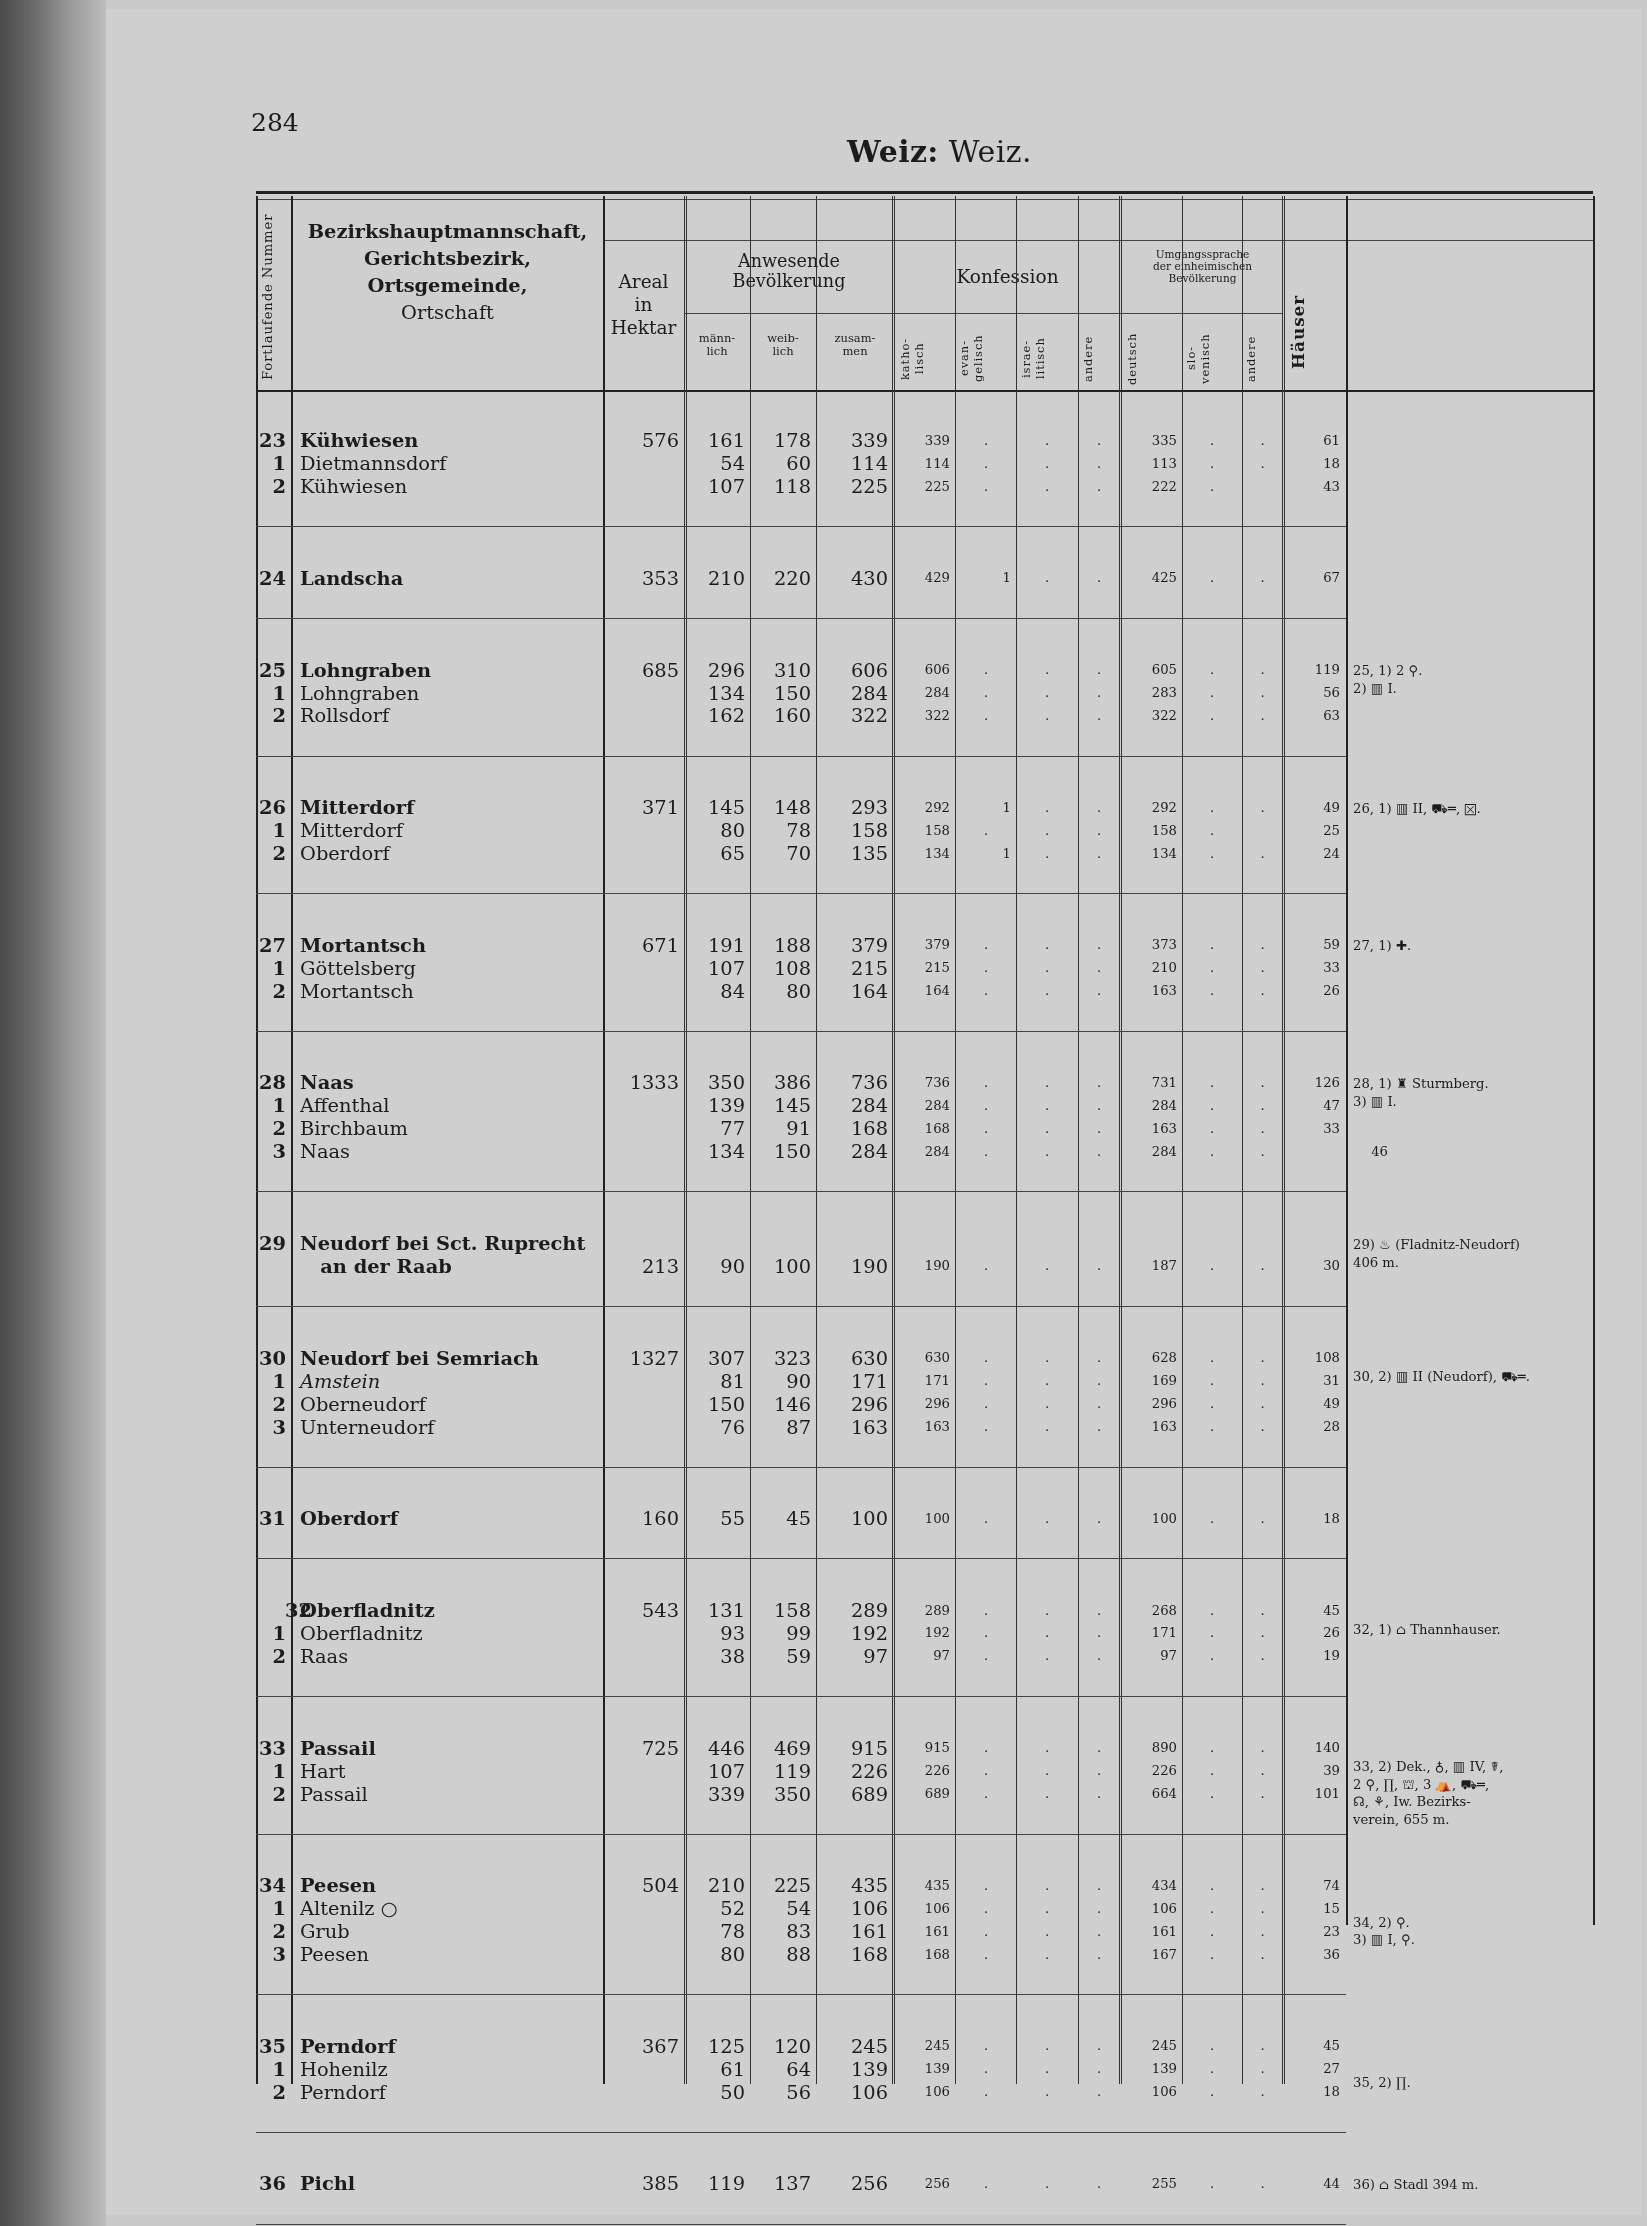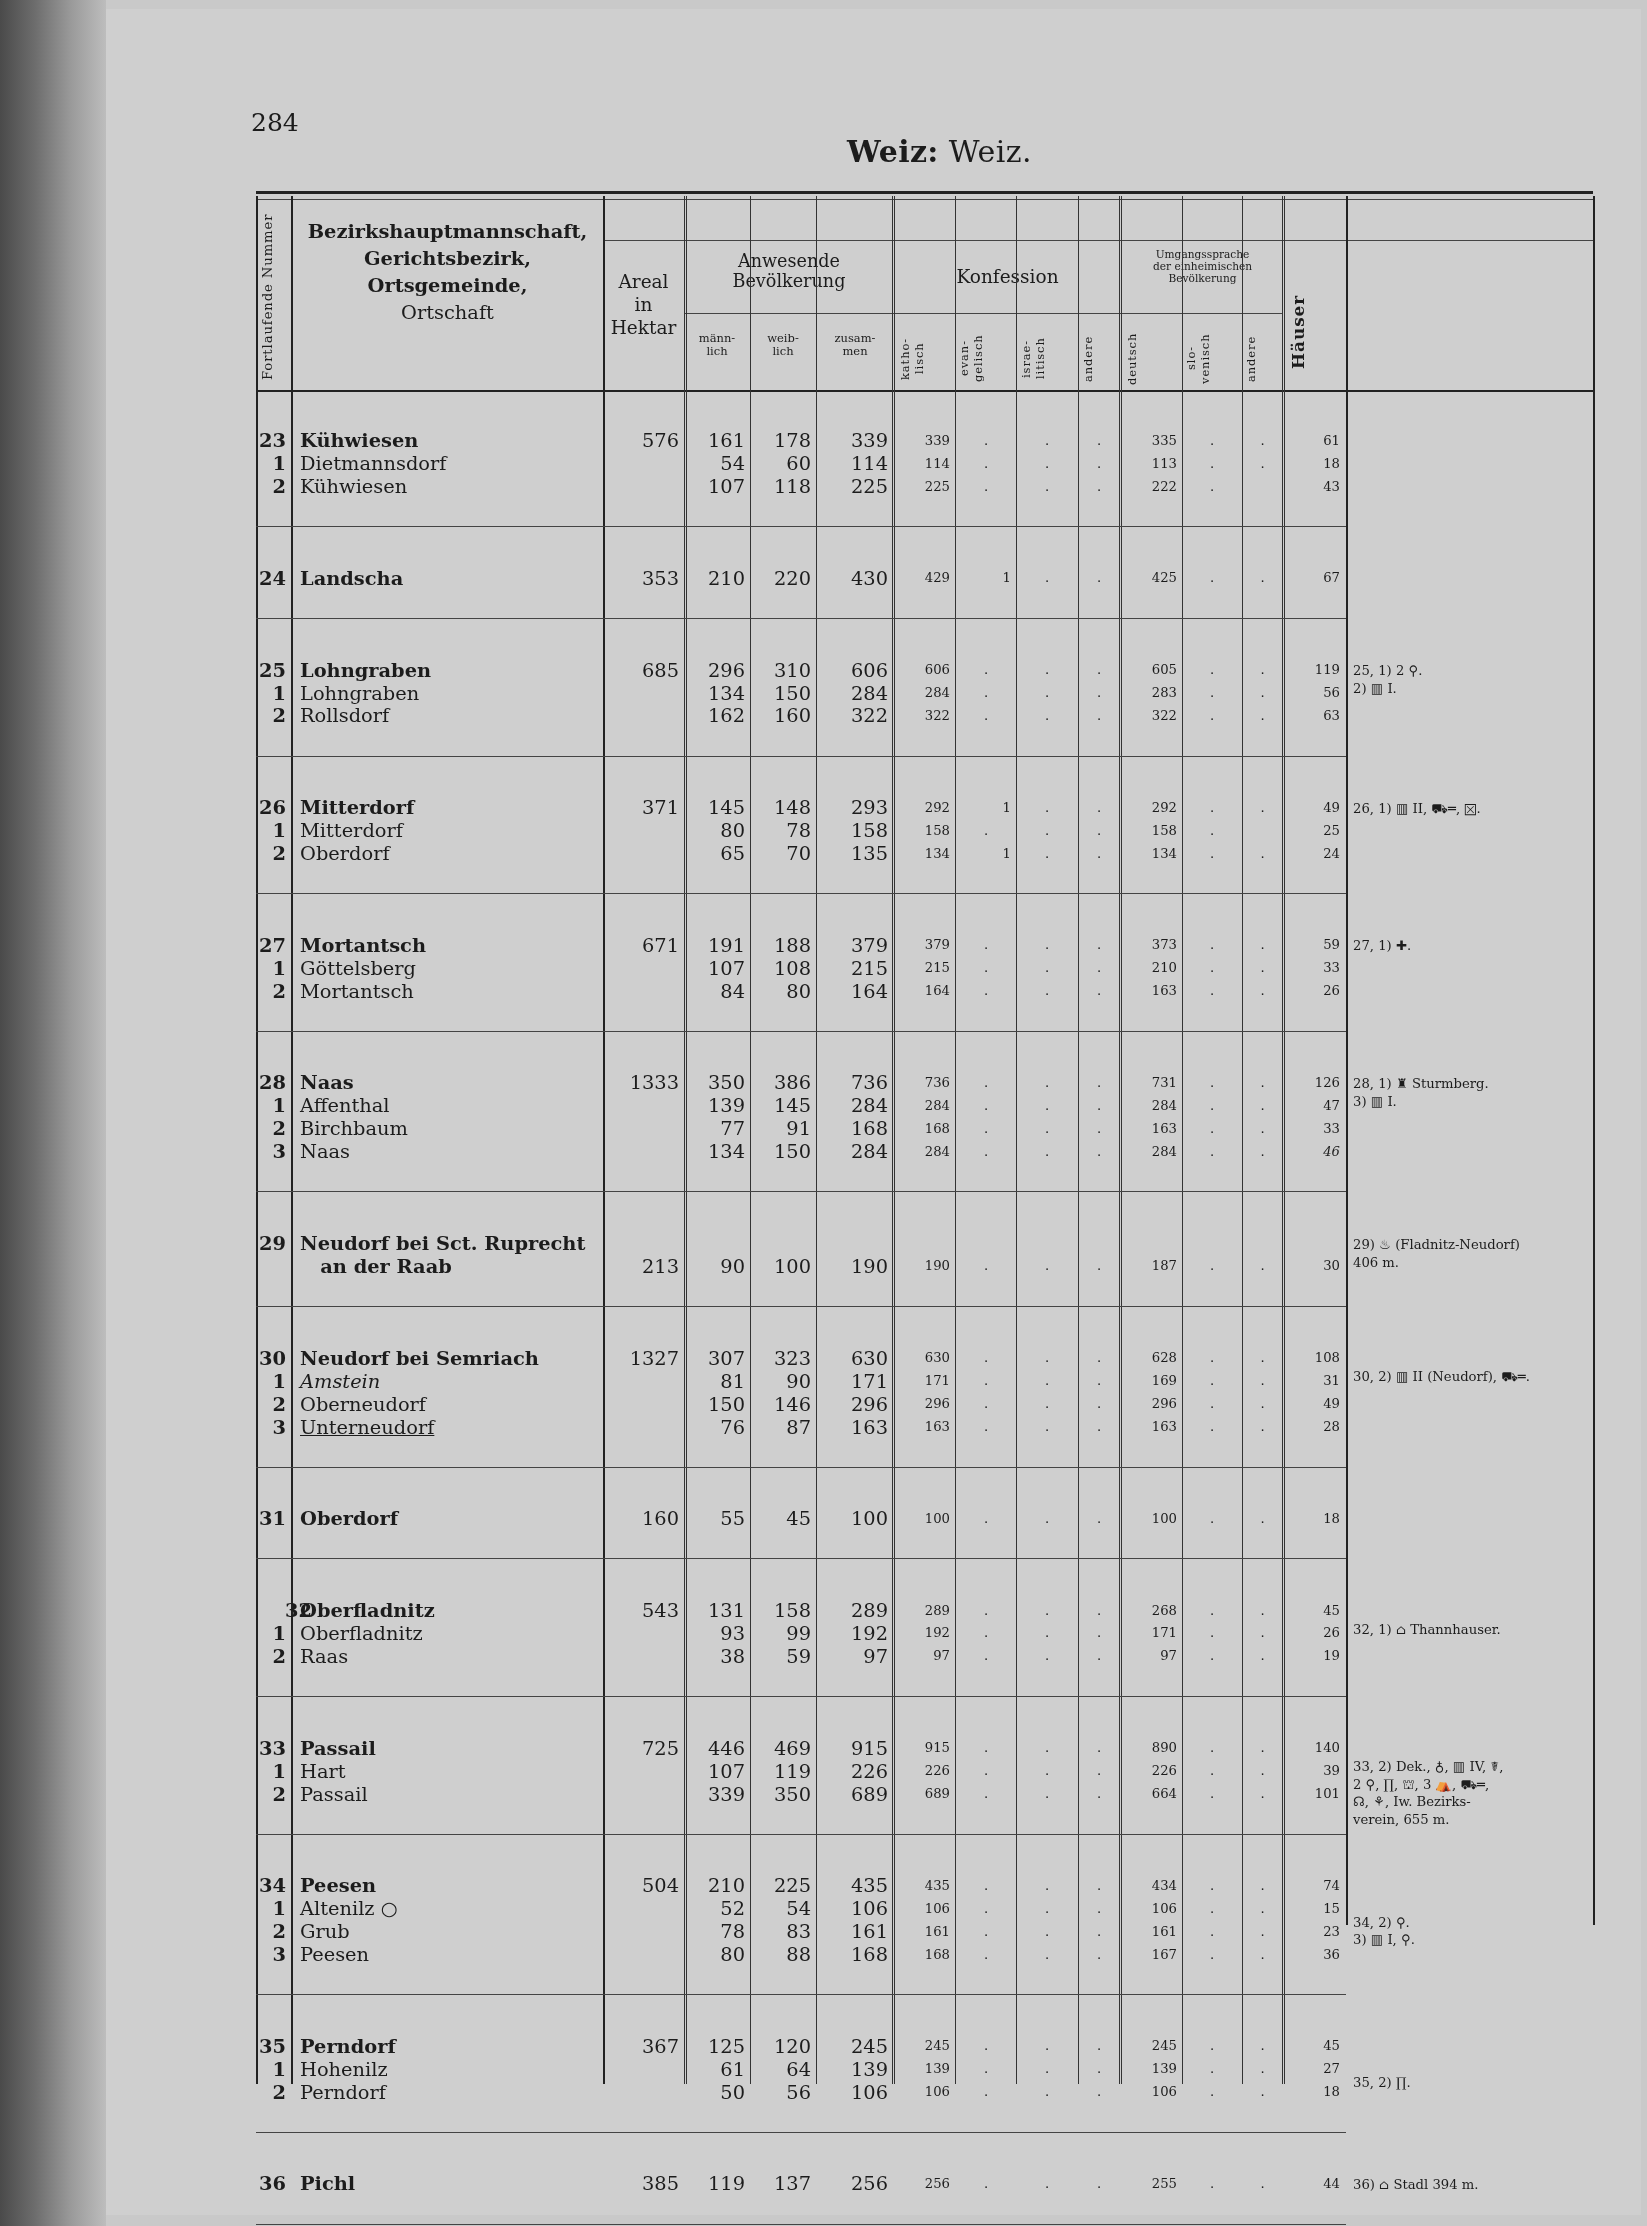--- a/index.html
+++ b/index.html
@@ -326,21 +326,21 @@
       <div class="cell dot small" style="top: 930px; left: 822px; width: 42px;">.</div>
       <div class="cell dot small" style="top: 930px; left: 926px; width: 60px;">.</div>
       <div class="cell dot small" style="top: 930px; left: 986px; width: 41px;">.</div>
       <div class="cell num bold" style="top: 949px; left: 0px; width: 30px;">3</div>
       <div class="cell " style="left: 44px; top: 949px; white-space: pre; line-height: 23px;">Naas</div>
       <div class="cell num" style="top: 949px; left: 428px; width: 61px;">134</div>
       <div class="cell num" style="top: 949px; left: 494px; width: 61px;">150</div>
       <div class="cell num" style="top: 949px; left: 560px; width: 72px;">284</div>
       <div class="cell num small" style="top: 953px; left: 638px; width: 56px;">284</div>
       <div class="cell num small" style="top: 953px; left: 865px; width: 56px;">284</div>
-      <div class="cell num small" style="top: 953px; left: 1028px; width: 56px; font-style: italic;">46</div>
+      <div class="cell num small" style="top: 953px; left: 1076px; width: 56px;">46</div>
       <div class="cell dot small" style="top: 953px; left: 699px; width: 62px;">.</div>
       <div class="cell dot small" style="top: 953px; left: 760px; width: 62px;">.</div>
       <div class="cell dot small" style="top: 953px; left: 822px; width: 42px;">.</div>
       <div class="cell dot small" style="top: 953px; left: 926px; width: 60px;">.</div>
       <div class="cell dot small" style="top: 953px; left: 986px; width: 41px;">.</div>
       <div class="note" style="left: 1097px; top: 884px; width: 238px;">28, 1) ♜ Sturmberg.
       3) ▥ I.</div>
       <div class="hl" style="left: 0px; width: 1090px; top: 1000px;"></div>
       <div class="cell num bold" style="top: 1041px; left: 0px; width: 30px;">29</div>
       <div class="cell bold " style="left: 44px; top: 1041px; white-space: pre; line-height: 23px;">Neudorf bei Sct. Ruprecht
@@ -394,21 +394,21 @@
       <div class="cell num" style="top: 1202px; left: 560px; width: 72px;">296</div>
       <div class="cell num small" style="top: 1205px; left: 638px; width: 56px;">296</div>
       <div class="cell num small" style="top: 1205px; left: 865px; width: 56px;">296</div>
       <div class="cell num small" style="top: 1205px; left: 1028px; width: 56px;">49</div>
       <div class="cell dot small" style="top: 1205px; left: 699px; width: 62px;">.</div>
       <div class="cell dot small" style="top: 1205px; left: 760px; width: 62px;">.</div>
       <div class="cell dot small" style="top: 1205px; left: 822px; width: 42px;">.</div>
       <div class="cell dot small" style="top: 1205px; left: 926px; width: 60px;">.</div>
       <div class="cell dot small" style="top: 1205px; left: 986px; width: 41px;">.</div>
       <div class="cell num bold" style="top: 1225px; left: 0px; width: 30px;">3</div>
-      <div class="cell " style="left: 44px; top: 1225px; white-space: pre; line-height: 23px; text-decoration: underline;">Unterneudorf</div>
+      <div class="cell " style="left: 44px; top: 1225px; white-space: pre; line-height: 23px;">Unterneudorf</div>
       <div class="cell num" style="top: 1225px; left: 428px; width: 61px;">76</div>
       <div class="cell num" style="top: 1225px; left: 494px; width: 61px;">87</div>
       <div class="cell num" style="top: 1225px; left: 560px; width: 72px;">163</div>
       <div class="cell num small" style="top: 1228px; left: 638px; width: 56px;">163</div>
       <div class="cell num small" style="top: 1228px; left: 865px; width: 56px;">163</div>
       <div class="cell num small" style="top: 1228px; left: 1028px; width: 56px;">28</div>
       <div class="cell dot small" style="top: 1228px; left: 699px; width: 62px;">.</div>
       <div class="cell dot small" style="top: 1228px; left: 760px; width: 62px;">.</div>
       <div class="cell dot small" style="top: 1228px; left: 822px; width: 42px;">.</div>
       <div class="cell dot small" style="top: 1228px; left: 926px; width: 60px;">.</div>

